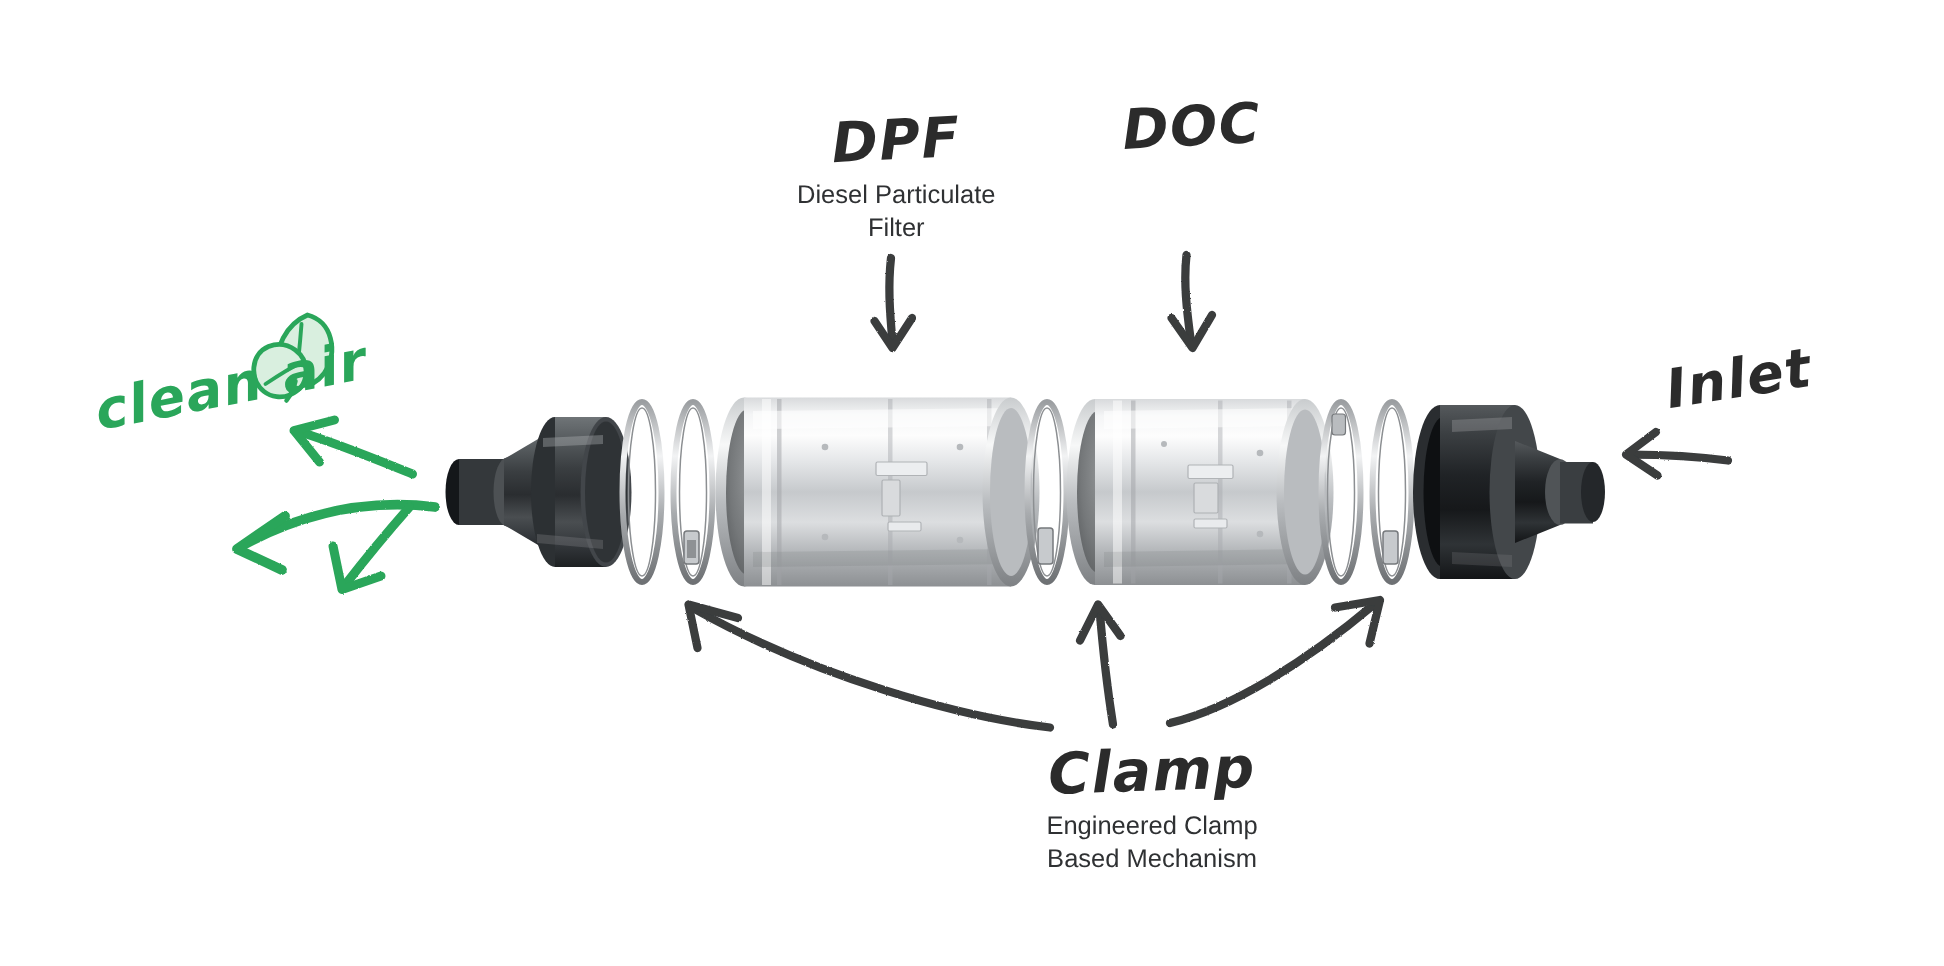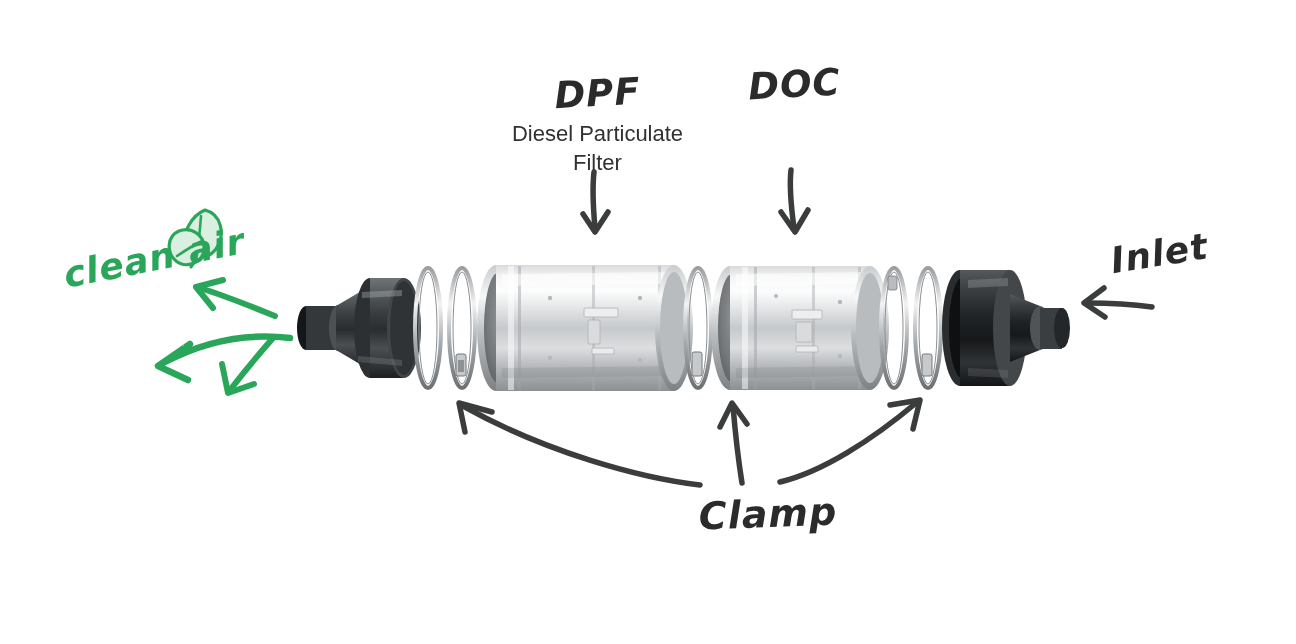--- a/index.html
+++ b/index.html
@@ -25,21 +25,21 @@
     font-family: "DejaVu Sans", sans-serif;
     font-weight: bold;
     font-style: italic;
     color: #2b2b2b;
     letter-spacing: 1px;
     line-height: 1;
     white-space: nowrap;
   }
   .sub {
     font-family: "Liberation Sans", sans-serif;
-    font-size: 22px;
+    font-size: 17px;
     line-height: 1.32;
     color: #2f3133;
     white-space: pre-line;
     margin-top: 7px;
   }
 
   #dpf-group { left: 460px; top: 75px; width: 275px; }
   #dpf-group .script-title { font-size: 37px; transform: rotate(-3deg); }
 
   #doc-group { left: 672px; top: 66px; width: 245px; }
@@ -322,20 +322,22 @@
     <div class="sub">Diesel Particulate
 Filter</div>
   </div>
 
   <div class="label-group" id="doc-group">
     <div class="script-title">DOC</div>
   </div>
 
   <div class="label-group" id="clamp-group">
     <div class="script-title">Clamp</div>
+    <div class="sub">Engineered Clamp
+Based Mechanism</div>
   </div>
 
   <div class="label-group" id="inlet-group">
     <div class="script-title">Inlet</div>
   </div>
 
   <div class="label-group" id="cleanair-group">
     <div class="script-title">clean air</div>
   </div>
 

